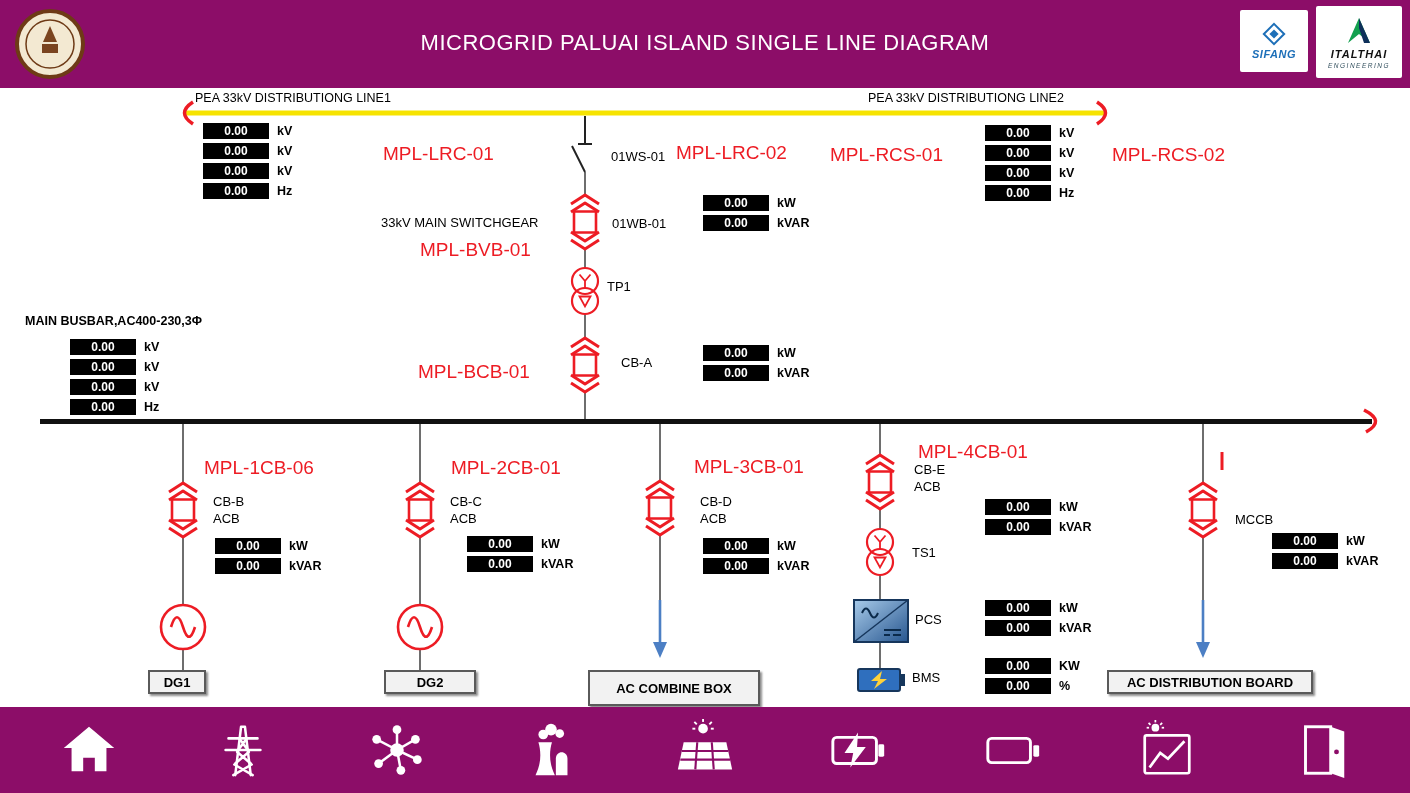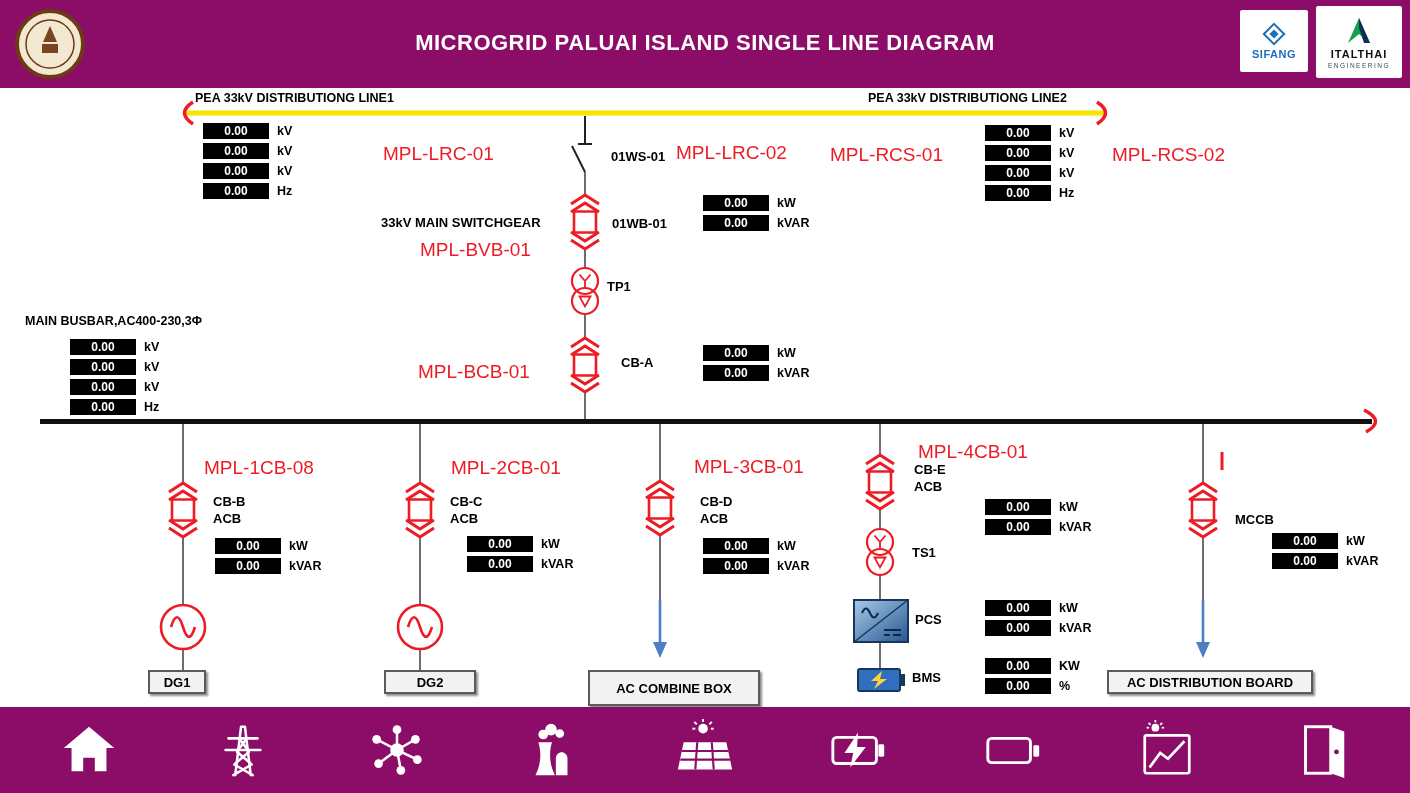--- a/index.html
+++ b/index.html
@@ -5,42 +5,42 @@
   * { margin:0; padding:0; box-sizing:border-box; }
   html,body { background:#cfcfcf; }
   body { font-family:"Liberation Sans","DejaVu Sans",sans-serif; }
   #app { position:relative; width:1410px; height:793px; background:#ffffff; overflow:hidden; margin:0 auto; }
 
   
   .bar { position:absolute; left:0; right:0; background:#8C0D68; z-index:5; }
   .header { top:0; height:88px; }
   .footer { bottom:0; height:86px; display:flex; align-items:center; justify-content:space-around; padding:0 12px; }
   .title { position:absolute; left:0; right:0; top:30px; text-align:center; color:#fff;
-           font-size:22px; font-weight:bold; letter-spacing:.5px; }
+           font-size:22px; font-weight:normal; letter-spacing:.5px; }
   .seal { position:absolute; left:14px; top:8px; width:72px; height:72px; }
   .logo-card { position:absolute; background:#fff; border-radius:2px; display:flex; flex-direction:column;
-               align-items:center; justify-content:center; gap:2px; }
+               align-items:center; justify-content:center; gap:2px;font-style:italic; }
   .logo-sifang { right:102px; top:10px; width:68px; height:62px; }
   .logo-italthai { right:8px; top:6px; width:86px; height:72px; }
   .sifang-text { color:#1D6FB8; font-size:11px; font-weight:bold; letter-spacing:.5px; }
   .italthai-text { color:#111; font-size:11px; font-weight:bold; letter-spacing:1px; }
   .italthai-sub { color:#33505e; font-size:6.5px; letter-spacing:1.5px; }
 
   .nav-btn { width:72px; height:72px; display:flex; align-items:center; justify-content:center; cursor:pointer; }
   .nav-btn svg { width:62px; height:62px; }
 
   
   .diagram { position:absolute; left:0; top:0; z-index:1; }
   [data-interactable="true"] { cursor:pointer; }
 
   
   .lbl { position:absolute; z-index:4; white-space:nowrap; color:#000; }
-  .pea { font-size:12.5px; font-weight:bold; }
+  .pea { font-size:12.5px; font-weight:normal; }
   .red-label { font-size:19px; color:#ED1C24;text-align:right; }
-  .dev { font-size:13px; font-weight:bold; }
+  .dev { font-size:13px; font-weight:normal; }
   .small-dev { font-size:12.5px; font-weight:bold; }
 
   
   .meter-group { position:absolute; z-index:4; display:flex; flex-direction:column; gap:4px;text-align:center; }
   .m-row { display:flex; align-items:center; gap:8px; height:16px; }
   .m-box { width:66px; height:16px; background:#000; color:#fff; font-size:12px; font-weight:bold;
            display:flex; align-items:center; justify-content:center; }
   .m-unit { font-size:12.5px; font-weight:bold; color:#000; }
 
   
@@ -184,21 +184,21 @@
 
   <div class="lbl pea" style="left:195px;top:91px" data-interactable="false">PEA 33kV DISTRIBUTIONG LINE1</div>
   <div class="lbl pea" style="left:868px;top:91px" data-interactable="false">PEA 33kV DISTRIBUTIONG LINE2</div>
 
   <div class="lbl red-label" style="left:383px;top:143px" data-interactable="false">MPL-LRC-01</div>
   <div class="lbl red-label" style="left:676px;top:142px" data-interactable="false">MPL-LRC-02</div>
   <div class="lbl red-label" style="left:830px;top:144px" data-interactable="false">MPL-RCS-01</div>
   <div class="lbl red-label" style="left:1112px;top:144px" data-interactable="false">MPL-RCS-02</div>
   <div class="lbl red-label" style="left:420px;top:239px" data-interactable="false">MPL-BVB-01</div>
   <div class="lbl red-label" style="left:418px;top:361px" data-interactable="false">MPL-BCB-01</div>
-  <div class="lbl red-label" style="left:204px;top:457px" data-interactable="false">MPL-1CB-08</div>
+  <div class="lbl red-label" style="left:204px;top:457px" data-interactable="false">MPL-1CB-06</div>
   <div class="lbl red-label" style="left:451px;top:457px" data-interactable="false">MPL-2CB-01</div>
   <div class="lbl red-label" style="left:694px;top:456px" data-interactable="false">MPL-3CB-01</div>
   <div class="lbl red-label" style="left:918px;top:441px" data-interactable="false">MPL-4CB-01</div>
 
   <div class="lbl dev" style="left:611px;top:149px" data-interactable="false">01WS-01</div>
   <div class="lbl dev" style="left:381px;top:215px" data-interactable="false">33kV MAIN SWITCHGEAR</div>
   <div class="lbl dev" style="left:612px;top:216px" data-interactable="false">01WB-01</div>
   <div class="lbl dev" style="left:607px;top:279px" data-interactable="false">TP1</div>
   <div class="lbl dev" style="left:621px;top:355px" data-interactable="false">CB-A</div>
   <div class="lbl small-dev" style="left:25px;top:314px" data-interactable="false">MAIN BUSBAR,AC400-230,3Φ</div>

